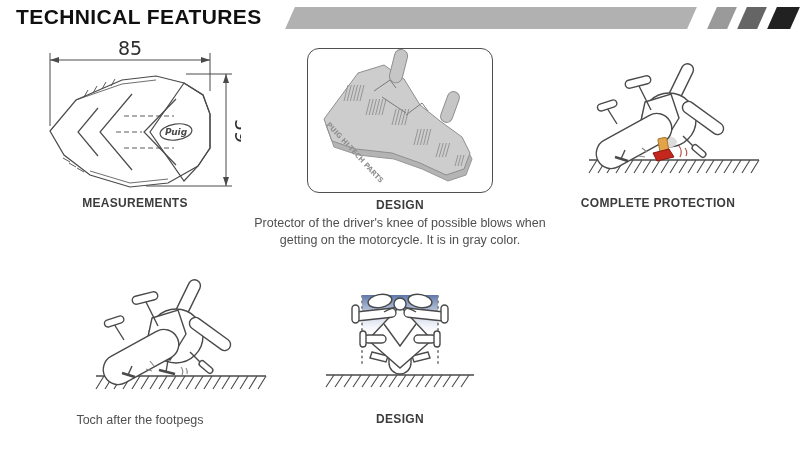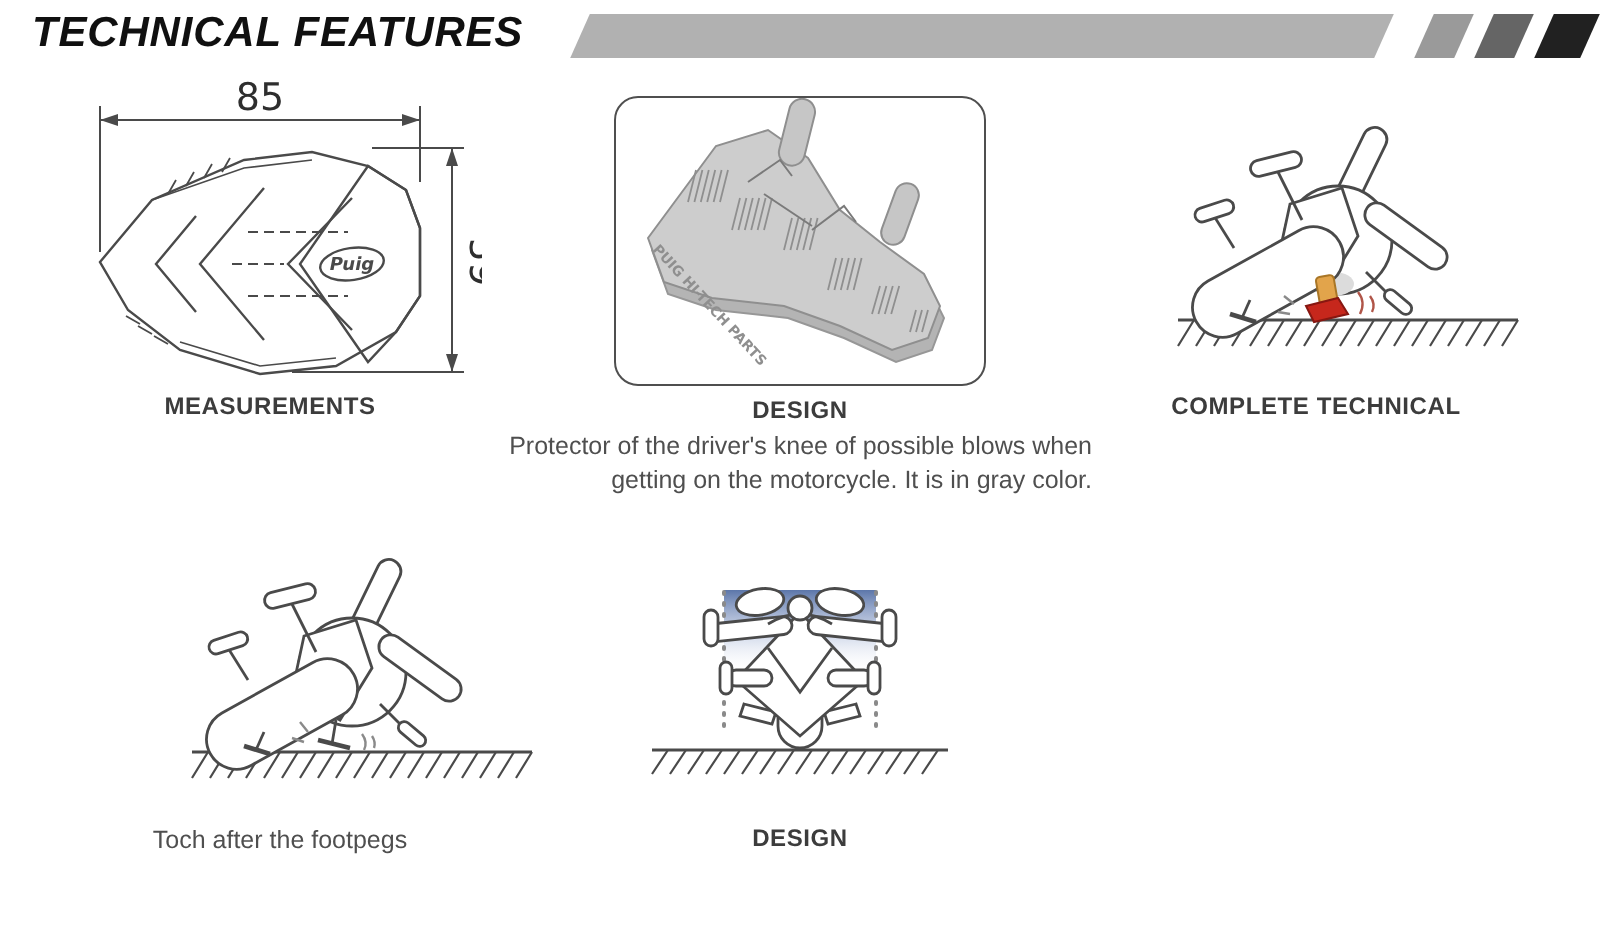--- a/index.html
+++ b/index.html
@@ -2,21 +2,21 @@
 <html><head>
 <meta charset="utf-8">
 <style>
   html,body{margin:0;padding:0;}
   body{
     width:800px;height:464px;position:relative;background:#ffffff;
     font-family:"Liberation Sans","DejaVu Sans",sans-serif;overflow:hidden;
   }
   .page-title{
     position:absolute;left:16px;top:5px;margin:0;
-    font-size:21px;font-weight:800;font-style:italic;
+    font-size:21px;font-weight:800;
     letter-spacing:.4px;color:#101010;white-space:nowrap;
   }
   .decor{position:absolute;top:7px;height:22px;transform:skewX(-24deg);}
   .decor-bar{left:290px;width:402px;}
   .stripe1{left:712px;width:20px;}
   .stripe2{left:742px;width:20px;}
   .stripe3{left:772px;width:23px;}
   .feature-illustration{position:absolute;}
   .rubber-box{
     position:absolute;left:307px;top:48px;width:186px;height:145px;
@@ -26,21 +26,21 @@
   .caption{position:absolute;text-align:center;}
   .caption h3{
     margin:0 0 3px 0;font-size:12px;font-weight:700;color:#3c3c3c;
     letter-spacing:.3px;
   }
   .caption p{
     margin:0 auto;font-size:12.5px;color:#4f4f4f;line-height:17px;
   }
   .cap-measure{left:28px;top:196px;width:214px;}
   .cap-rubber{left:245px;top:198px;width:310px;}
-  .cap-rubber p{width:292px;text-align:right;}
+  .cap-rubber p{width:292px;}
   .cap-protect{left:558px;top:196px;width:200px;}
   .cap-desgin{left:40px;top:412px;width:200px;}
   .cap-design{left:240px;top:412px;width:320px;}
   svg text{font-family:"DejaVu Sans","Liberation Sans",sans-serif;}
 </style>
 </head>
 <body>
 
 <h1 class="page-title">TECHNICAL FEATURES</h1>
 <div class="decor decor-bar" style="background:#b1b1b1"></div>
@@ -194,20 +194,20 @@
 </svg>
 
 <div class="caption cap-measure">
   <h3>MEASUREMENTS</h3>
 </div>
 <div class="caption cap-rubber">
   <h3>DESIGN</h3>
   <p>Protector of the driver's knee of possible blows when getting on the motorcycle. It is in gray color.</p>
 </div>
 <div class="caption cap-protect">
-  <h3>COMPLETE TECHNICAL</h3>
+  <h3>COMPLETE PROTECTION</h3>
 </div>
 <div class="caption cap-desgin">
   <p>Toch after the footpegs</p>
 </div>
 <div class="caption cap-design">
   <h3>DESIGN</h3>
 </div>
 
 </body></html>

